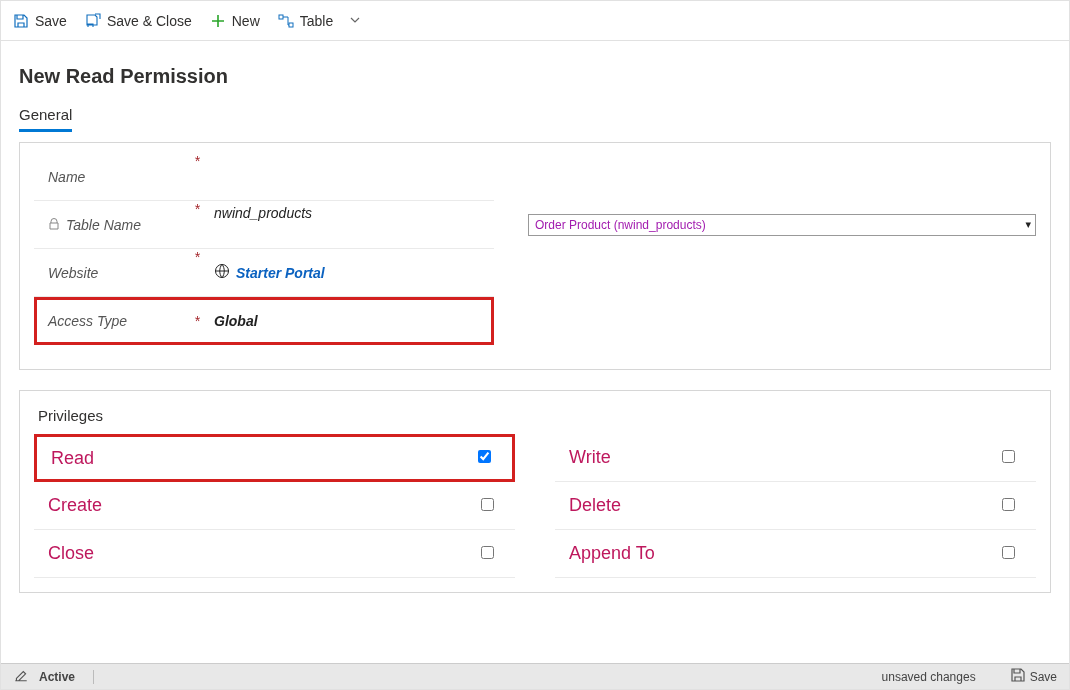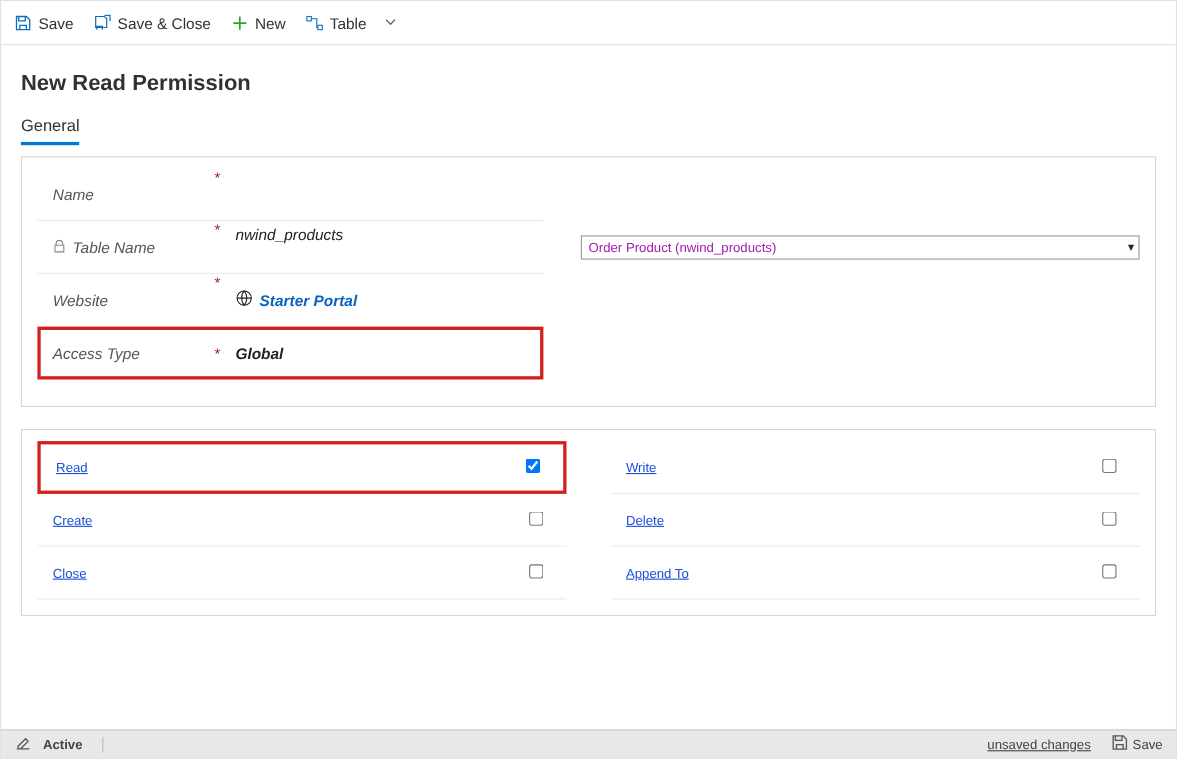--- a/index.html
+++ b/index.html
@@ -40,21 +40,21 @@
 
   .hl-red { border: 3px solid #d3201f; padding: 2px 6px; }
   .hl-red-row { border: 3px solid #d3201f; }
 
   .dropdown { width: 100%; height: 22px; border: 1px solid #999; font-size: 12px; background: #fff; padding: 0 18px 0 6px; color: #a21caf; position: relative; cursor: pointer; display: flex; align-items: center; }
   .dropdown::after { content: "▾"; position: absolute; right: 4px; top: 3px; color: #222; font-size: 11px; }
 
   
   .priv-grid { display: grid; grid-template-columns: 1fr 1fr; column-gap: 40px; }
   .priv-row { display: flex; align-items: center; border-bottom: 1px solid #eaeaea; min-height: 48px; padding: 0 6px 0 14px; }
-  .priv-label { flex: 1; color: #1d4ed8; font-size: 12px; text-decoration: underline; }
+  .priv-label { flex: 1; color: #be185d; font-size: 18px; }
   .priv-check { width: 28px; text-align: left; }
   .priv-hl { border: 3px solid #d3201f; }
 
   input[type=checkbox] { width: 13px; height: 13px; margin: 0; }
 
   
   .footer { height: 26px; background: #e8e8e8; border-top: 1px solid #ccc; display: flex; align-items: center; padding: 0 12px; font-size: 12px; color: #444; }
   .footer .status { display: flex; align-items: center; gap: 10px; font-weight: bold; }
   .footer .spacer { flex: 1; }
   .footer .save-btn { display: flex; align-items: center; gap: 4px; cursor: pointer; }
@@ -175,20 +175,21 @@
               <span class="val bold">Global</span>
             </div>
           </div>
           <div class="right-col"></div>
         </div>
 
       </div>
     </div>
 
     <div class="section-box" style="padding-bottom:14px;">
+      <div class="section-title">Privileges</div>
       <div class="priv-grid">
 
         <div class="priv-row priv-hl">
           <div class="priv-label">Read</div>
           <div class="priv-check"><input type="checkbox" checked="" style=""></div>
         </div>
 
         <div class="priv-row">
           <div class="priv-label">Write</div>
           <div class="priv-check"><input type="checkbox" style=""></div>
@@ -223,21 +224,21 @@
     <div class="status">
       <span class="ico">
         <svg width="14" height="14" viewBox="0 0 14 14">
             <path fill="none" stroke="#555" d="M2 12h10 M3 10l6-6 2 2-6 6H3z"></path>
           </svg>
       </span>
       <span>Active</span>
       <span class="foot-div"></span>
     </div>
     <div class="spacer"></div>
-    <span style="margin-right:18px;text-decoration:underline;">unsaved changes</span>
+    <span style="margin-right:34px;">unsaved changes</span>
     <div class="save-btn">
       <span class="ico">
         <svg width="14" height="14" viewBox="0 0 16 16">
             <path fill="none" stroke="#555" stroke-width="1.2" d="M2 2h9l3 3v9H2z M4 2v4h6V2 M5 14v-4h6v4"></path>
           </svg>
       </span>
       <span>Save</span>
     </div>
   </div>
 

